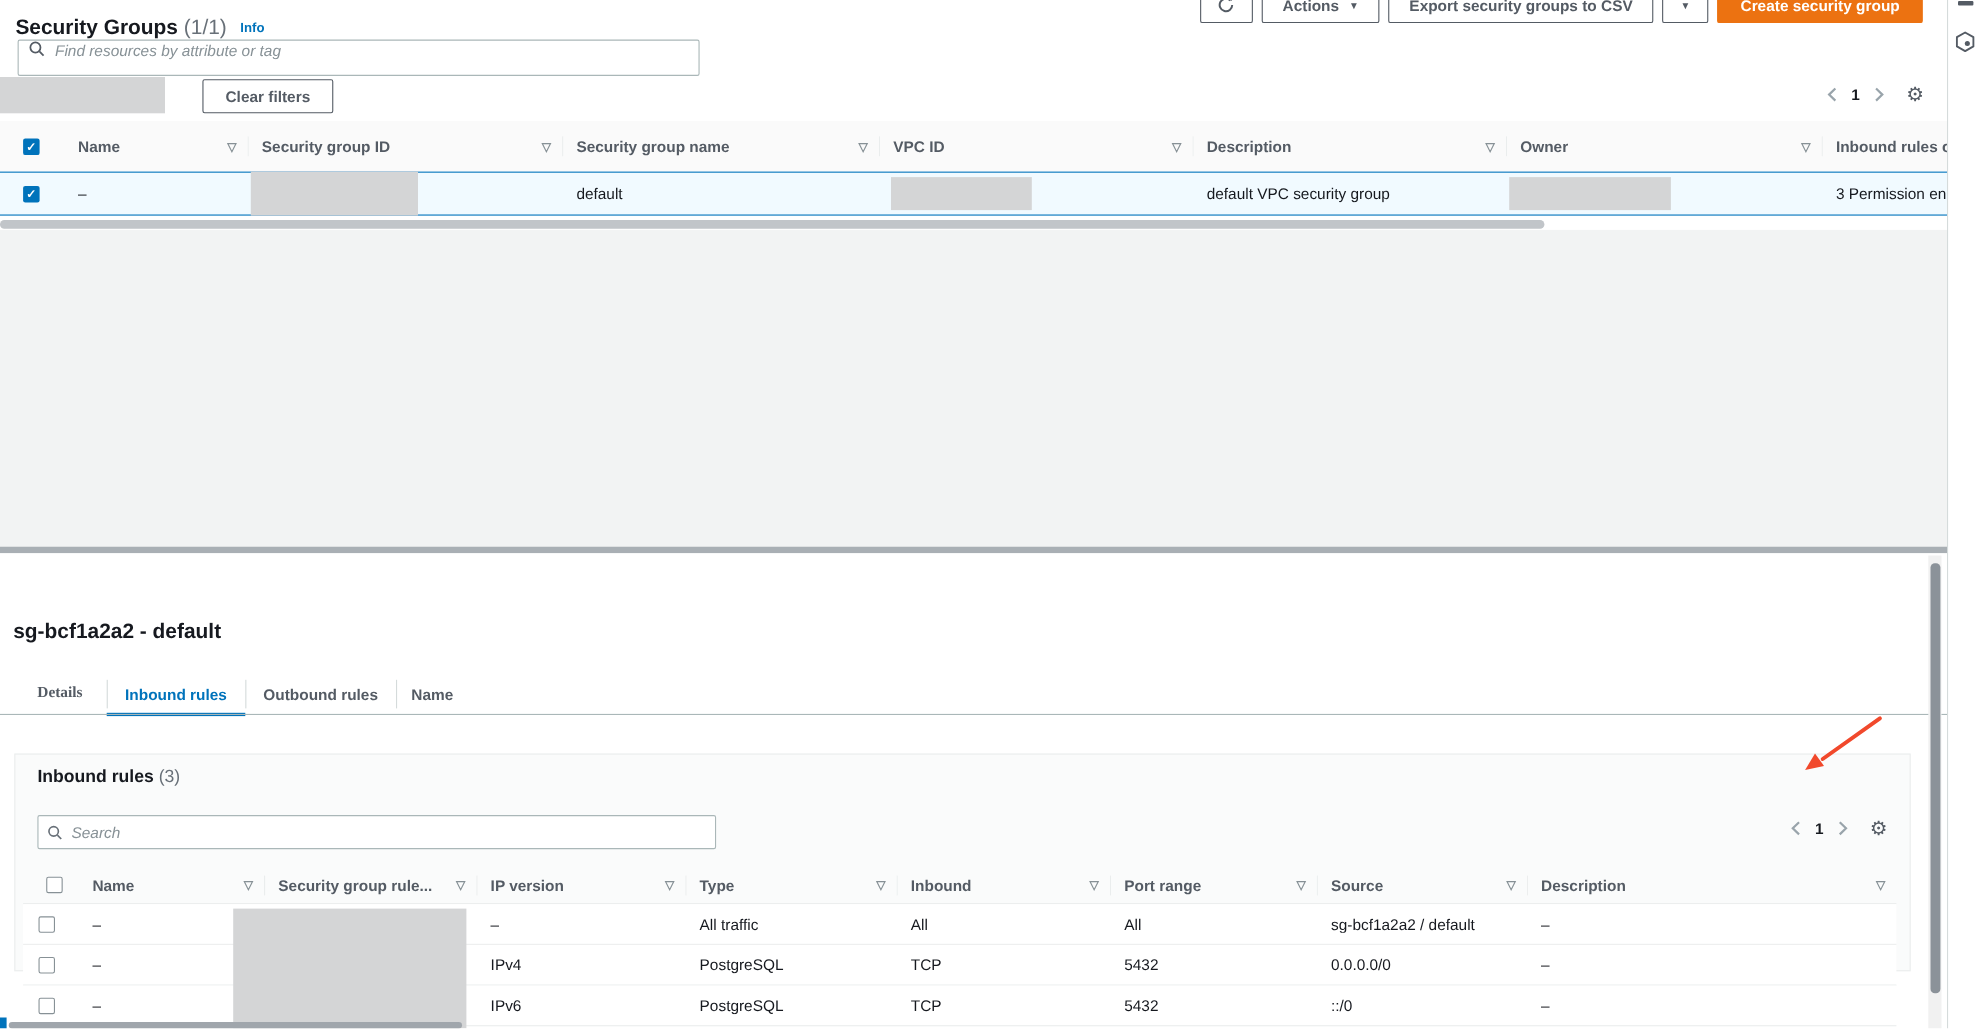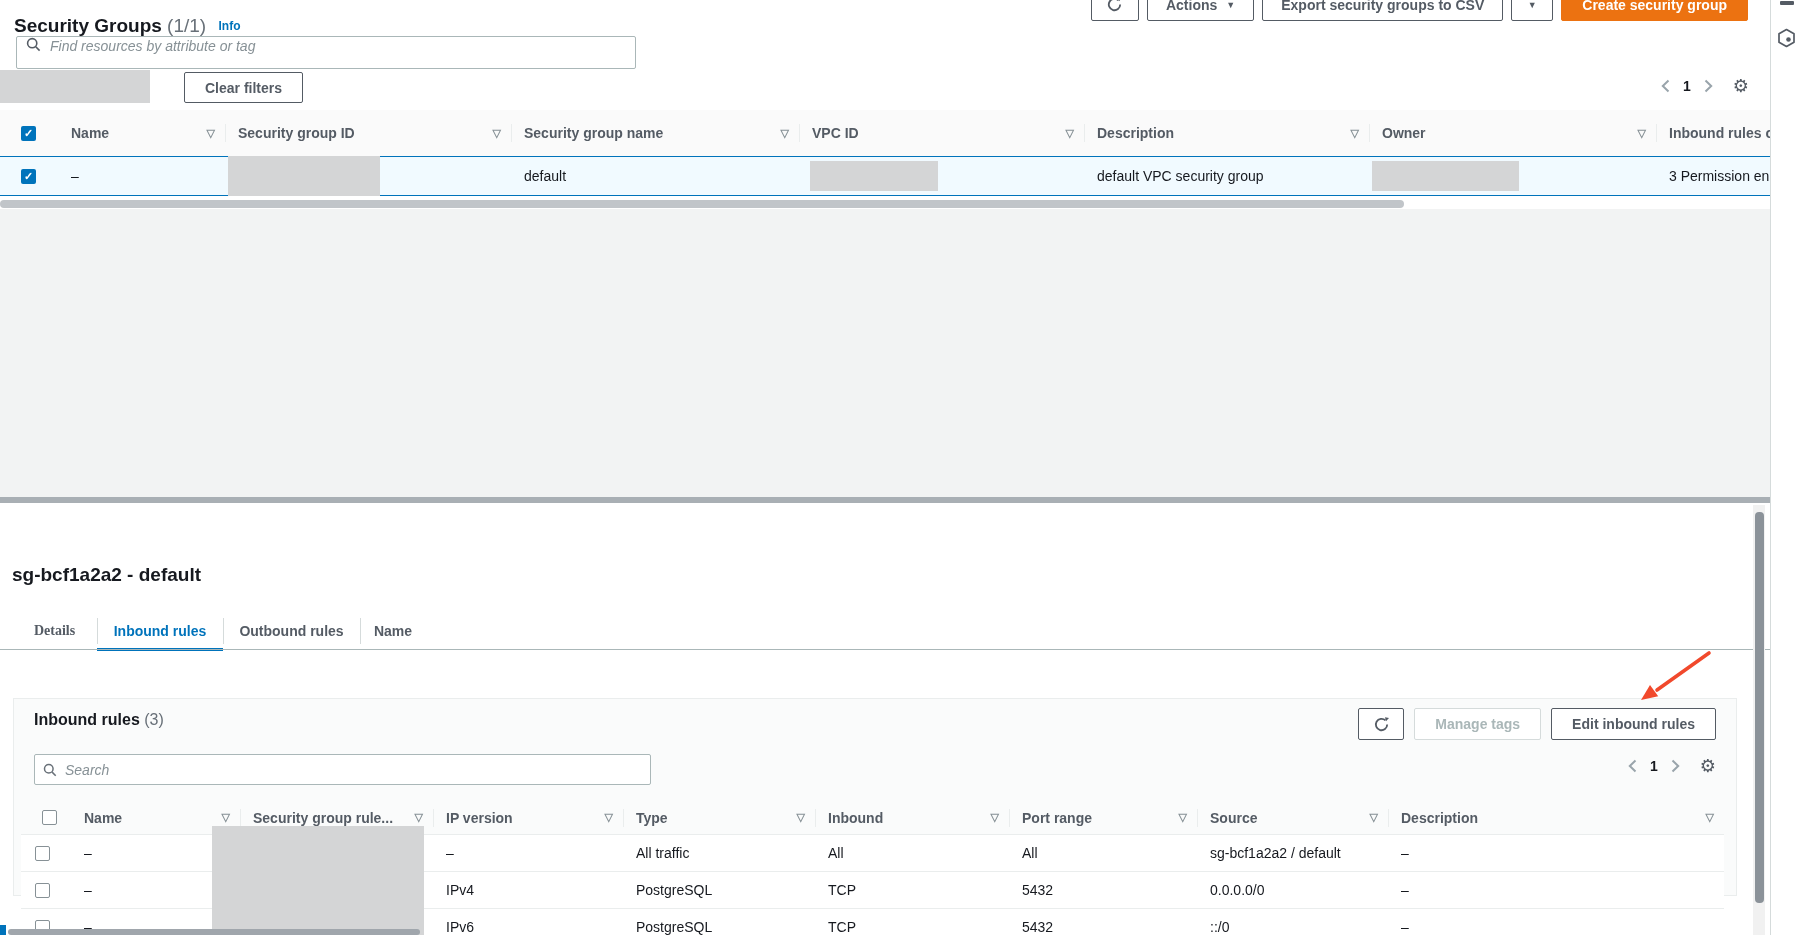--- a/index.html
+++ b/index.html
@@ -66,21 +66,21 @@
   .detail-pane { position:absolute; left:0; top:503px; width:1770px; height:432px; background:#fff; overflow:hidden;padding-left:16px; }
   .detail-title { position:absolute; left:12px; top:45px; font-size:19px; font-weight:bold; color:#16191f; }
 
   .tabs { position:absolute; left:12px; top:109px; height:38px; display:flex; }
   .tab { position:relative; display:flex; align-items:center; justify-content:center; font-size:14px; font-weight:bold; color:#545b64; cursor:pointer; }
   .tab + .tab::before { content:""; position:absolute; left:0; top:6px; height:26px; width:1px; background:#d5dbdb; }
   .tab.active { color:#0073bb; }
   .tab.active::after { content:""; position:absolute; left:0; bottom:-1px; height:3px; width:100%; background:#0073bb; }
   .tabs-hr { position:absolute; left:0; top:146px; width:1770px; height:1px; background:#aab7b8; }
 
-  .card { position:absolute; left:13px; top:195px; width:1724px; height:198px; background:#fafbfb; border:1px solid #eaeded; }
+  .card { position:absolute; left:13px; top:182px; width:1724px; height:198px; background:#fafbfb; border:1px solid #eaeded; }
   .card-title { position:absolute; left:20px; top:12px; font-size:16px; font-weight:bold; color:#16191f; }
   .card-title .count { color:#687078; font-weight:normal; }
   .card-actions { position:absolute; top:9px; right:20px; display:flex; gap:10px; height:32px; }
   .card-actions .icon-btn { width:46px; }
   .card-actions .pad { padding:0 20px; }
   .card-search { position:absolute; left:20px; top:55px; width:617px; height:31px; border:1px solid #aab7b8; border-radius:2px; background:#fff; display:flex; align-items:center; padding:0 8px; gap:6px; }
   .card-search input { border:none; outline:none; flex:1; font-size:14px; color:#16191f; background:transparent; font-family:inherit; }
   .card-search input::placeholder { font-style:italic; color:#879196; }
   .card-pagi { position:absolute; top:58px; right:20px; }
 
@@ -239,30 +239,20 @@
       <div class="tab" style="width:66px;">Name</div>
     </div>
     <div class="tabs-hr"></div>
 
     <div class="card">
       <div class="card-title">
         <span>Inbound rules</span>
         <span class="count">(3)</span>
       </div>
 
-      <div class="card-actions">
-        <button class="btn icon-btn">
-          <svg class="icon-svg" width="17" height="17" viewBox="0 0 17 17">
-              <path d="M14.2 8.5a5.7 5.7 0 1 1-1.7-4.05" fill="none" stroke="#545b64" stroke-width="1.8"></path>
-              <polygon points="12,1.2 16,2 13,5.2" fill="#545b64"></polygon>
-            </svg>
-        </button>
-        <button class="btn pad disabled">Manage tags</button>
-        <button class="btn pad">Edit inbound rules</button>
-      </div>
 
       <div class="card-search">
         <svg class="icon-svg" width="14" height="14" viewBox="0 0 15 15">
             <circle cx="6.2" cy="6.2" r="4.6" fill="none" stroke="#687078" stroke-width="1.6"></circle>
             <line x1="9.8" y1="9.8" x2="13.6" y2="13.6" stroke="#687078" stroke-width="1.6"></line>
           </svg>
         <input value="" placeholder="Search" style="">
       </div>
 
       <div class="pagi card-pagi">

